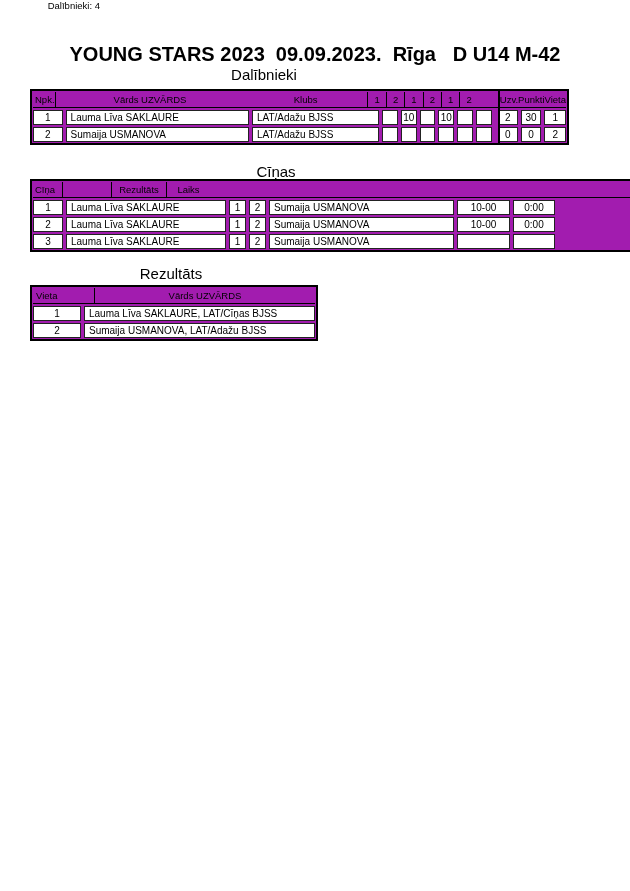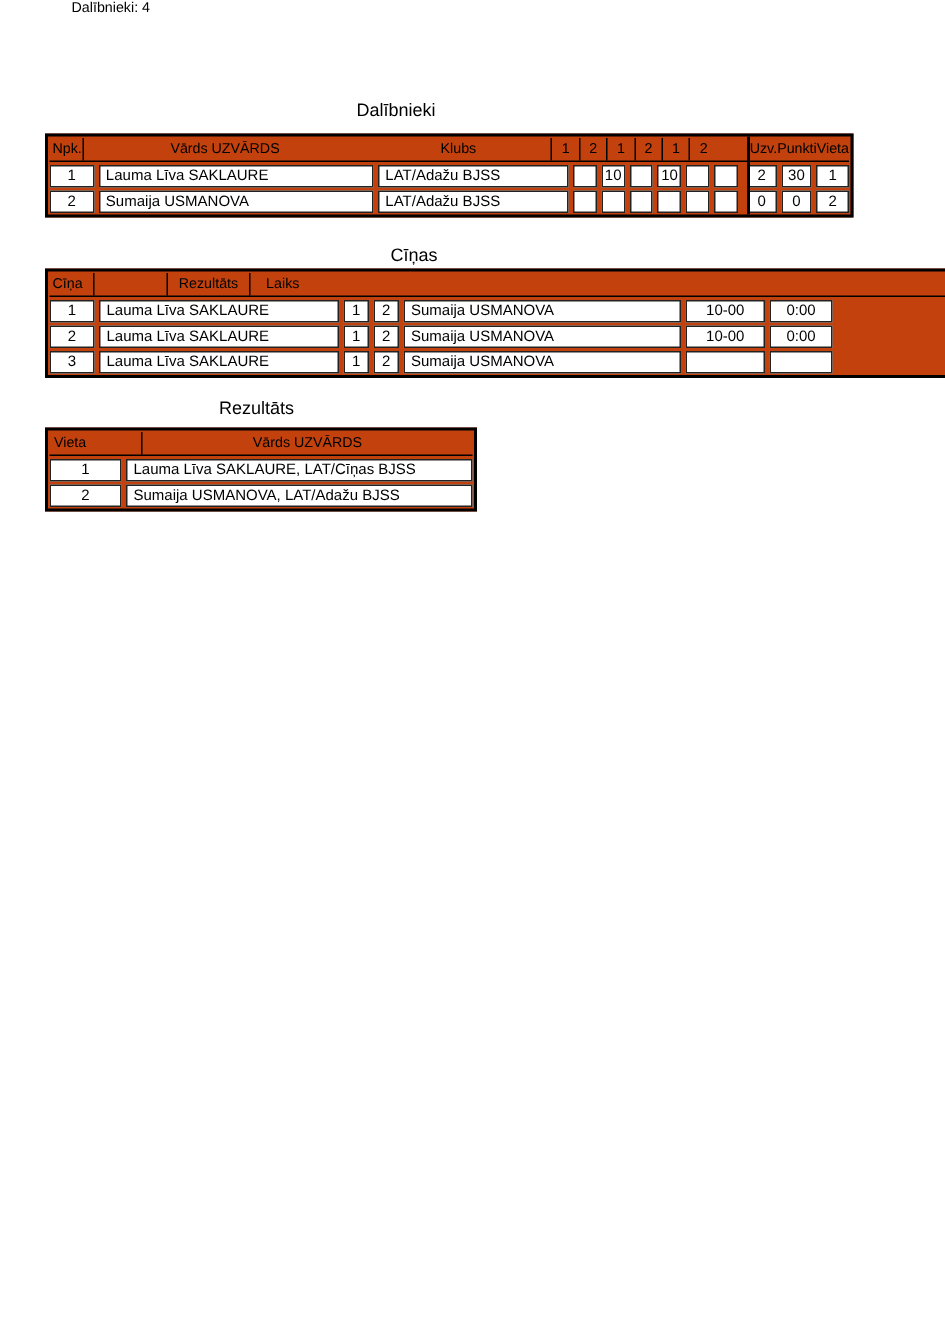--- a/index.html
+++ b/index.html
@@ -2,27 +2,27 @@
 <html><head>
 <meta charset="utf-8">
 <style>
   * { margin:0; padding:0; box-sizing:border-box; }
   html,body { width:630px; height:891px; background:#ffffff; font-family:"Liberation Sans", sans-serif; color:#000; }
   .page { position:relative; width:630px; height:891px; background:#fff; overflow:hidden; }
 
   .title { position:absolute; top:43px; left:0; width:630px; text-align:center;
            font-size:20px; font-weight:bold; white-space:pre; letter-spacing:0; }
 
-  .seclabel { position:absolute; font-size:12px; text-align:center; }
+  .seclabel { position:absolute; font-size:15px; text-align:center; }
   #lbl-dalibnieki { top:66px; left:200px; width:128px; }
   #lbl-cinas      { top:163px; left:216px; width:120px; }
   #lbl-rezultats  { top:265px; left:111px; width:120px; }
   #count-right    { top:67px; left:497px; width:100px; text-align:right; font-size:9.5px; }
 
-  .tbl { position:absolute; background:#c2410c; border:2px solid #000; padding:1px; }
+  .tbl { position:absolute; background:#a21caf; border:2px solid #000; padding:1px; }
   .hdr { display:flex; align-items:center; height:16px; border-bottom:1px solid #000; font-size:9.5px; }
   .hc  { text-align:center; height:100%; display:flex; align-items:center; justify-content:center; }
   .row { display:flex; gap:3px; margin-top:2px; height:15px; }
   .box { border:1px solid #222; display:flex; align-items:center; justify-content:center;
          font-size:10px; background:#fff; }
   .box.name { justify-content:flex-start; padding-left:4px; white-space:nowrap; overflow:hidden; }
 
   
   #t1 { left:30px; top:89px; width:539px; }
   #t1 .h-npk   { width:24px; border-right:1px solid #000; justify-content:flex-start; padding-left:2px; }
@@ -60,20 +60,21 @@
   #t3 .h-vieta { width:62px; border-right:1px solid #000; justify-content:flex-start; padding-left:3px; }
   #t3 .h-name  { flex:1; }
   #t3 .b-vieta { width:48px; }
   #t3 .b-name  { flex:1; }
 </style>
 </head>
 <body>
 
 <div class="page">
 
+  <div class="title">YOUNG STARS 2023  09.09.2023.  Rīga   D U14 M-42</div>
 
   <div class="seclabel" id="lbl-dalibnieki">Dalībnieki</div>
   <div id="count-right">Dalībnieki: 4</div>
 
   <div class="tbl" id="t1">
     <div class="vline"></div>
     <div class="hdr">
       <div class="hc h-npk">Npk.</div>
       <div class="hc h-name">Vārds UZVĀRDS</div>
       <div class="hc h-klubs">Klubs</div>

